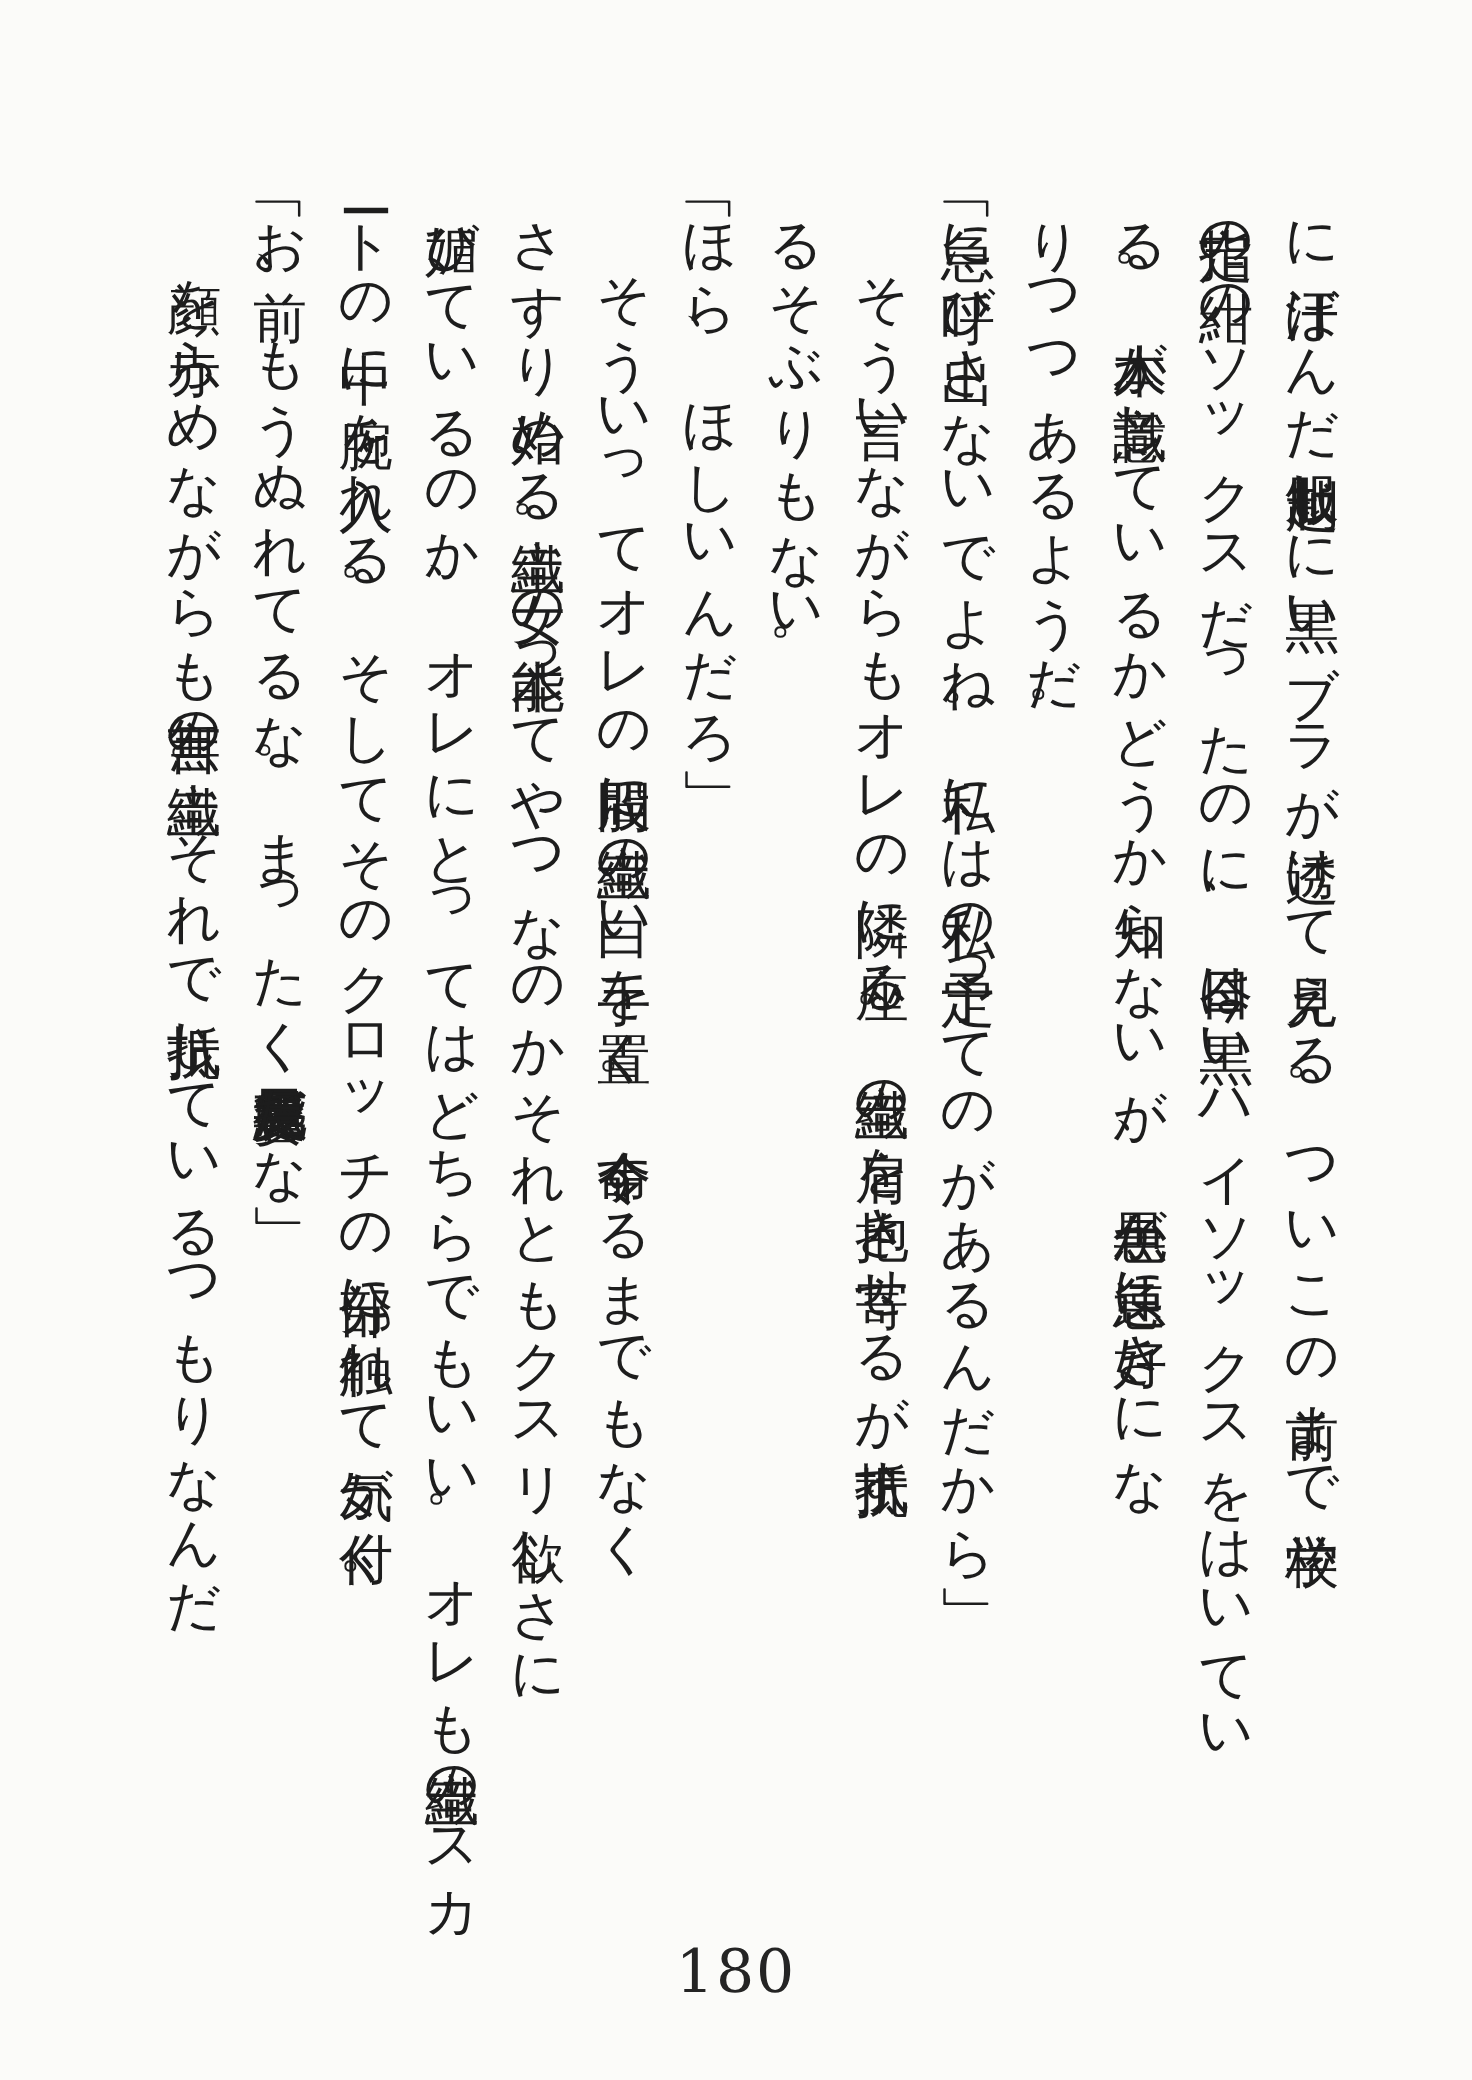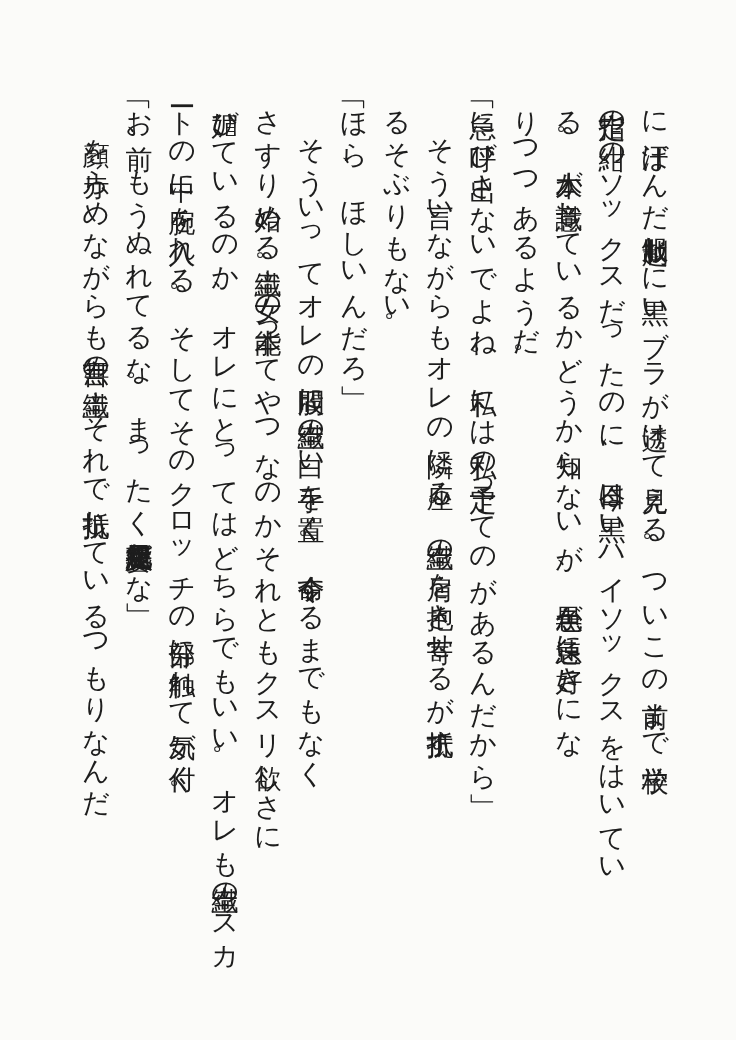--- a/index.html
+++ b/index.html
@@ -64,13 +64,14 @@
       <div class="tline indent">そう言いながらもオレの隣に座る。圭織の肩を抱き寄せるが抵抗す</div>
       <div class="tline">るそぶりもない。</div>
       <div class="tline">「ほら、ほしいんだろ」</div>
       <div class="tline indent">そういってオレの股間に圭織の白い手を置く。命令するまでもなく</div>
       <div class="tline">さすり始める圭織。女の本能ってやつなのかそれともクスリ欲しさに</div>
       <div class="tline">媚びているのか、オレにとってはどちらでもいい。オレも圭織のスカ</div>
       <div class="tline">ートの中に腕を入れる。そしてそのクロッチの部分に触れて気が付く。</div>
       <div class="tline">「お前、もうぬれてるな。まったく変態風紀委員長だな」</div>
       <div class="tline indent">顔を赤らめながらも無言の圭織。それで抵抗しているつもりなんだ</div>
     </div>
+  <div class="page-number">180</div>
 </div>
 
 </body></html>

